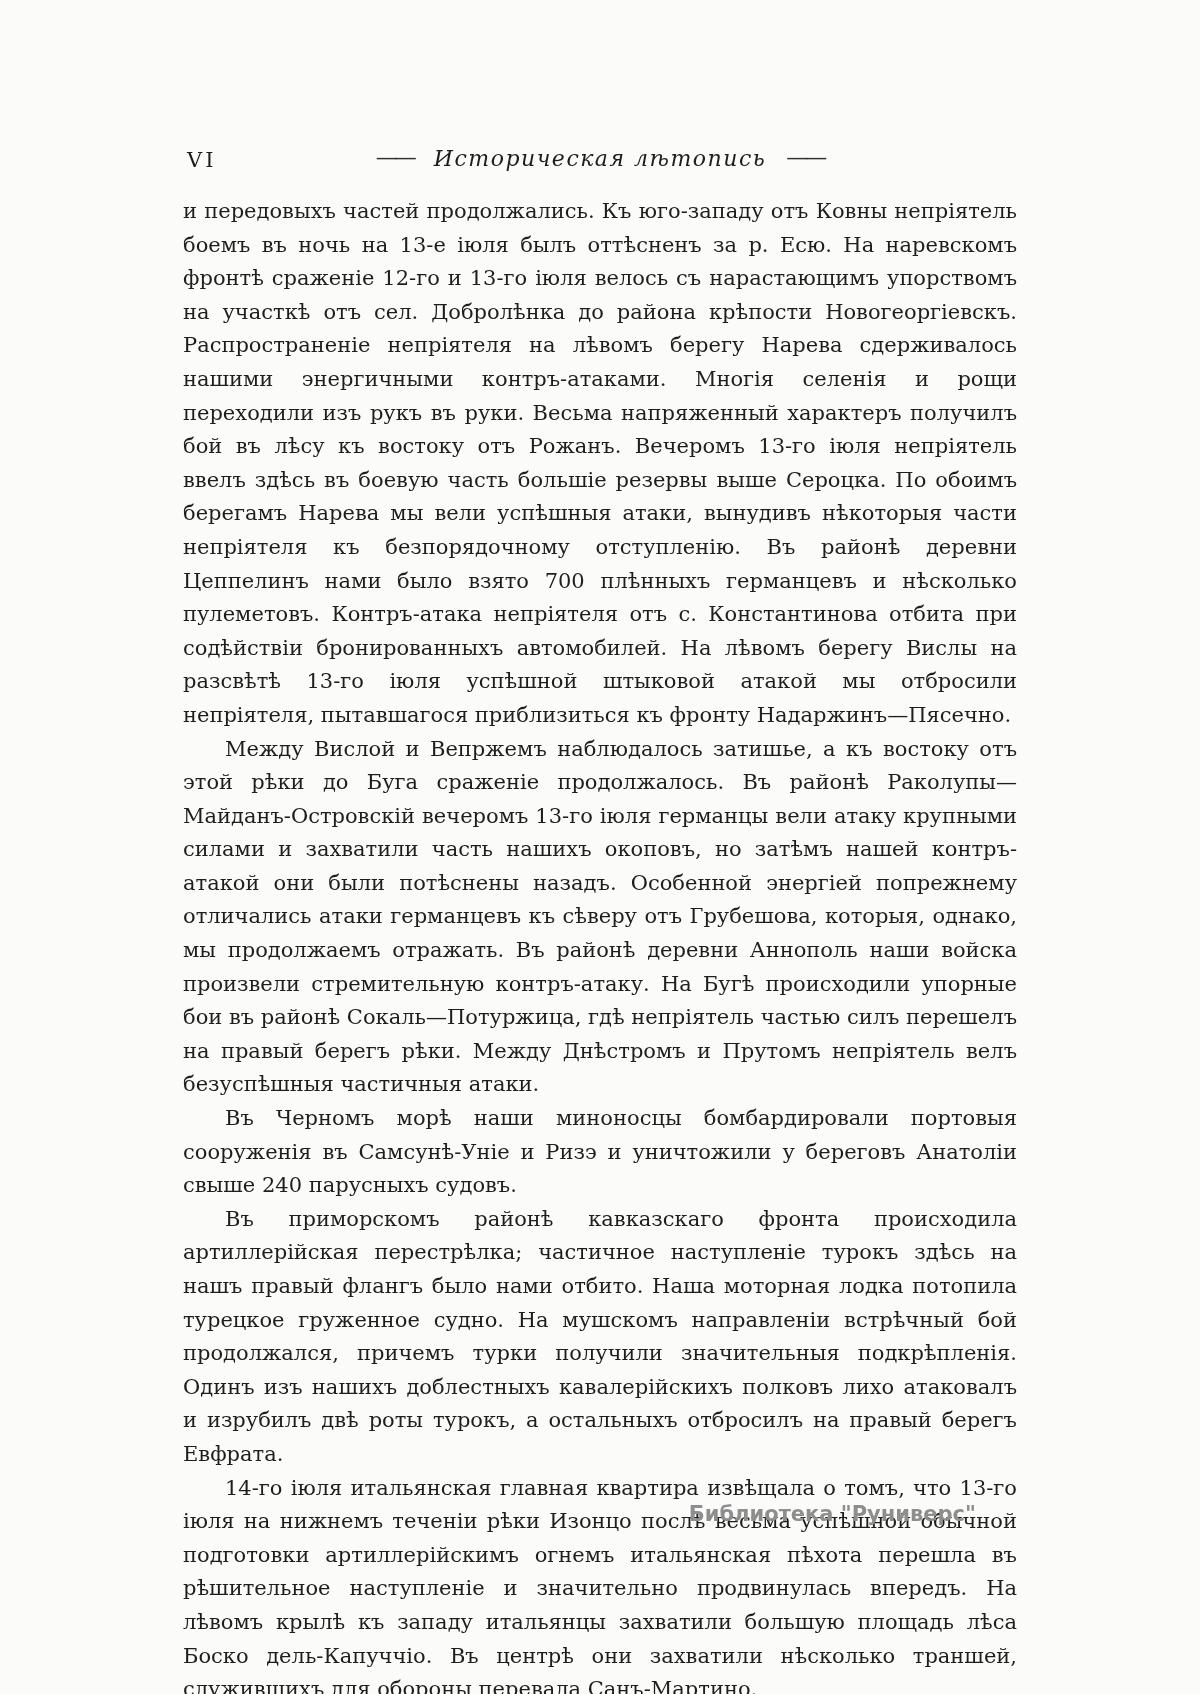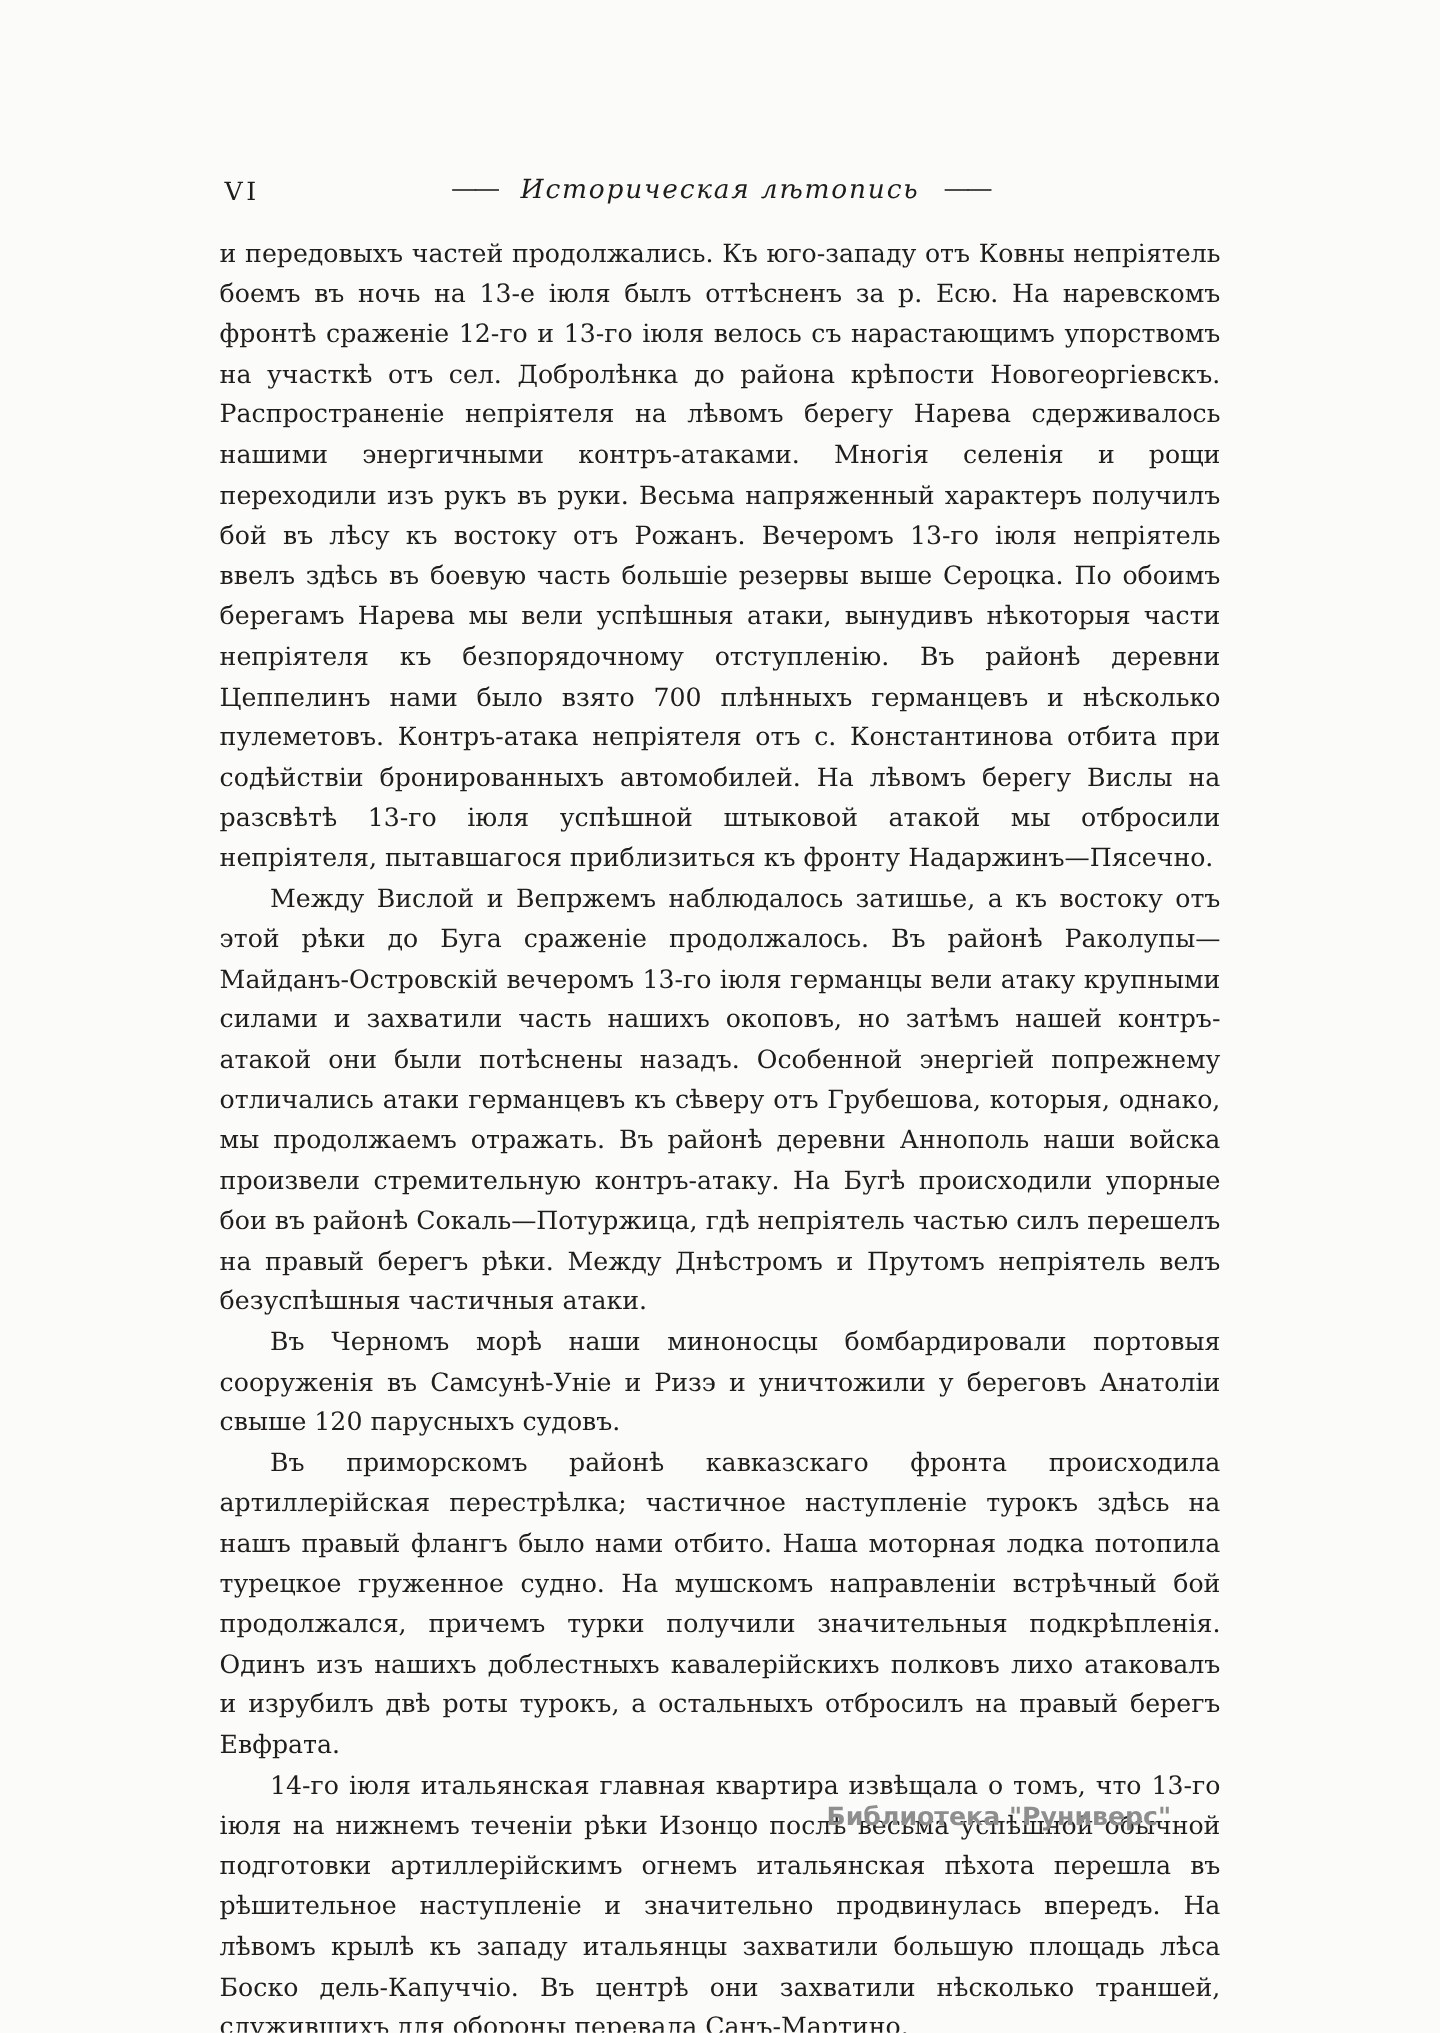--- a/index.html
+++ b/index.html
@@ -64,21 +64,21 @@
     <span class="header-center">
       <span class="header-rule">——</span>
       <span class="header-title-text">Историческая лѣтопись</span>
       <span class="header-rule">——</span>
     </span>
   </header>
 
   <main class="page-body">
     <p class="no-indent">и передовыхъ частей продолжались. Къ юго-западу отъ Ковны непріятель боемъ въ ночь на 13-е іюля былъ оттѣсненъ за р. Есю. На наревскомъ фронтѣ сраженіе 12-го и 13-го іюля велось съ нарастающимъ упорствомъ на участкѣ отъ сел. Добролѣнка до района крѣпости Новогеоргіевскъ. Распространеніе непріятеля на лѣвомъ берегу Нарева сдерживалось нашими энергичными контръ-атаками. Многія селенія и рощи переходили изъ рукъ въ руки. Весьма напряженный характеръ получилъ бой въ лѣсу къ востоку отъ Рожанъ. Вечеромъ 13-го іюля непріятель ввелъ здѣсь въ боевую часть большіе резервы выше Сероцка. По обоимъ берегамъ Нарева мы вели успѣшныя атаки, вынудивъ нѣкоторыя части непріятеля къ безпорядочному отступленію. Въ районѣ деревни Цеппелинъ нами было взято 700 плѣнныхъ германцевъ и нѣсколько пулеметовъ. Контръ-атака непріятеля отъ с. Константинова отбита при содѣйствіи бронированныхъ автомобилей. На лѣвомъ берегу Вислы на разсвѣтѣ 13-го іюля успѣшной штыковой атакой мы отбросили непріятеля, пытавшагося приблизиться къ фронту Надаржинъ—Пясечно.</p>
     <p>Между Вислой и Вепржемъ наблюдалось затишье, а къ востоку отъ этой рѣки до Буга сраженіе продолжалось. Въ районѣ Раколупы—Майданъ-Островскій вечеромъ 13-го іюля германцы вели атаку крупными силами и захватили часть нашихъ окоповъ, но затѣмъ нашей контръ-атакой они были потѣснены назадъ. Особенной энергіей попрежнему отличались атаки германцевъ къ сѣверу отъ Грубешова, которыя, однако, мы продолжаемъ отражать. Въ районѣ деревни Аннополь наши войска произвели стремительную контръ-атаку. На Бугѣ происходили упорные бои въ районѣ Сокаль—Потуржица, гдѣ непріятель частью силъ перешелъ на правый берегъ рѣки. Между Днѣстромъ и Прутомъ непріятель велъ безуспѣшныя частичныя атаки.</p>
-    <p>Въ Черномъ морѣ наши миноносцы бомбардировали портовыя сооруженія въ Самсунѣ-Уніе и Ризэ и уничтожили у береговъ Анатоліи свыше 120 парусныхъ судовъ.</p>
+    <p>Въ Черномъ морѣ наши миноносцы бомбардировали портовыя сооруженія въ Самсунѣ-Уніе и Ризэ и уничтожили у береговъ Анатоліи свыше 240 парусныхъ судовъ.</p>
     <p>Въ приморскомъ районѣ кавказскаго фронта происходила артиллерійская перестрѣлка; частичное наступленіе турокъ здѣсь на нашъ правый флангъ было нами отбито. Наша моторная лодка потопила турецкое груженное судно. На мушскомъ направленіи встрѣчный бой продолжался, причемъ турки получили значительныя подкрѣпленія. Одинъ изъ нашихъ доблестныхъ кавалерійскихъ полковъ лихо атаковалъ и изрубилъ двѣ роты турокъ, а остальныхъ отбросилъ на правый берегъ Евфрата.</p>
     <p>14-го іюля итальянская главная квартира извѣщала о томъ, что 13-го іюля на нижнемъ теченіи рѣки Изонцо послѣ весьма успѣшной обычной подготовки артиллерійскимъ огнемъ итальянская пѣхота перешла въ рѣшительное наступленіе и значительно продвинулась впередъ. На лѣвомъ крылѣ къ западу итальянцы захватили большую площадь лѣса Боско дель-Капуччіо. Въ центрѣ они захватили нѣсколько траншей, служившихъ для обороны перевала Санъ-Мартино.</p>
 
   </main>
 
   <div class="watermark">Библиотека "Руниверс"</div>
 
 </div>
 
 </body></html>

